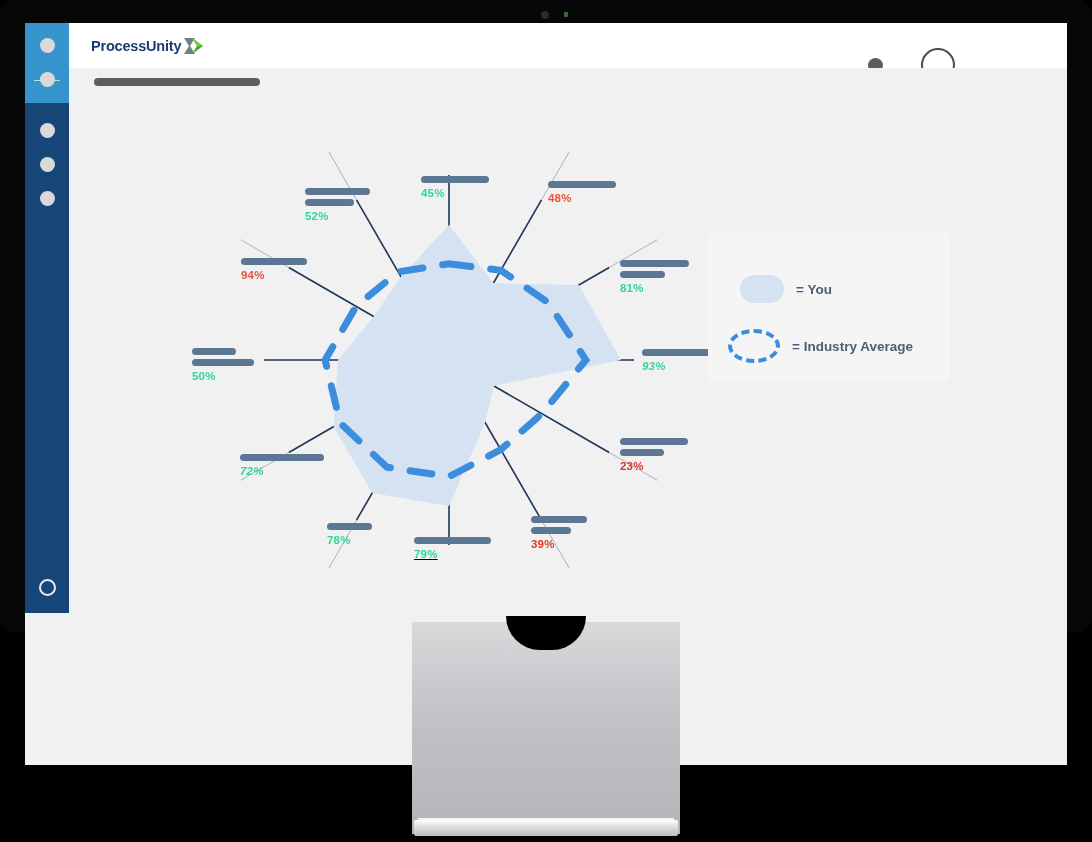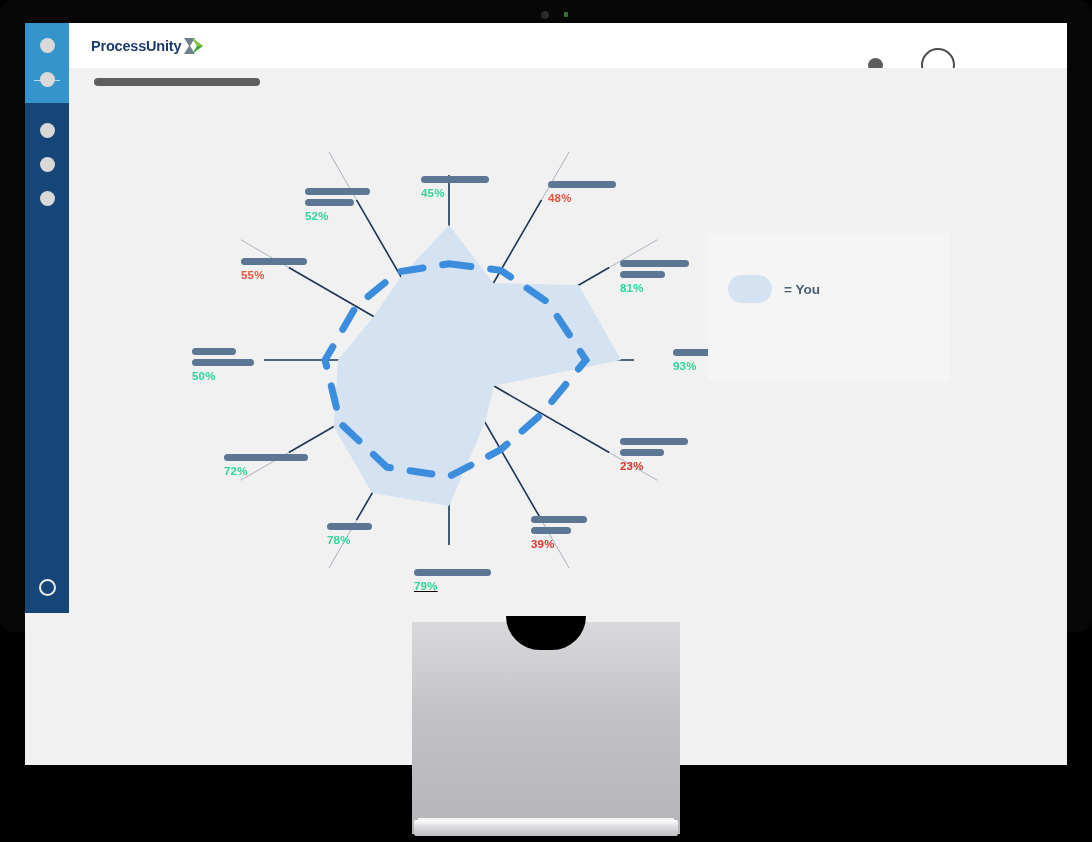--- a/index.html
+++ b/index.html
@@ -148,66 +148,70 @@
         </div>
         <div class="lbl" style="left: 479px; top: 113px;">
           <div class="bar" style="width: 68px;"></div>
           <div class="pct bad">48%</div>
         </div>
         <div class="lbl" style="left: 551px; top: 192px;">
           <div class="bar" style="width: 69px;"></div>
           <div class="bar" style="width: 45px;"></div>
           <div class="pct good">81%</div>
         </div>
-        <div class="lbl" style="left: 604px; top: 281px;">
+        <div class="lbl" style="left: 573px; top: 281px; font-style: italic;">
           <div class="bar" style="width: 68px;"></div>
           <div class="pct good">93%</div>
         </div>
         <div class="lbl" style="left: 551px; top: 370px;">
           <div class="bar" style="width: 68px;"></div>
           <div class="bar" style="width: 44px;"></div>
           <div class="pct bad2">23%</div>
         </div>
         <div class="lbl" style="left: 462px; top: 448px;">
           <div class="bar" style="width: 56px;"></div>
           <div class="bar" style="width: 40px;"></div>
           <div class="pct bad2">39%</div>
         </div>
-        <div class="lbl" style="left: 345px; top: 501px; text-decoration: underline;">
+        <div class="lbl" style="left: 345px; top: 469px; text-decoration: underline;">
           <div class="bar" style="width: 77px;"></div>
           <div class="pct good">79%</div>
         </div>
         <div class="lbl" style="left: 258px; top: 455px;">
           <div class="bar" style="width: 45px;"></div>
           <div class="pct good">78%</div>
         </div>
-        <div class="lbl" style="left: 155px; top: 386px;">
+        <div class="lbl" style="left: 171px; top: 386px; font-style: italic;">
           <div class="bar" style="width: 84px;"></div>
           <div class="pct good">72%</div>
         </div>
         <div class="lbl" style="left: 123px; top: 280px;">
           <div class="bar" style="width: 44px;"></div>
           <div class="bar" style="width: 62px;"></div>
           <div class="pct good">50%</div>
         </div>
         <div class="lbl" style="left: 172px; top: 190px;">
           <div class="bar" style="width: 66px;"></div>
-          <div class="pct bad">55%</div>
+          <div class="pct bad">94%</div>
         </div>
         <div class="lbl" style="left: 236px; top: 120px;">
           <div class="bar" style="width: 65px;"></div>
           <div class="bar" style="width: 49px;"></div>
           <div class="pct good">52%</div>
         </div>
       </div>
 
     <div class="legend">
-      <div class="legend-row" style="left:20px;top:42px;">
+      <div class="legend-row" style="left:32px;top:42px;">
         <span class="sw-you"></span>
         <span class="legend-label">= You</span>
+      </div>
+      <div class="legend-row" style="left:20px;top:96px;">
+        <span class="sw-avg"></span>
+        <span class="legend-label">= Industry Average</span>
       </div>
     </div>
 
   </div>
 
   <div class="stand-neck"></div>
   <div class="stand-notch"></div>
   <div class="stand-shine"></div>
   <div class="stand-foot"></div>
 

